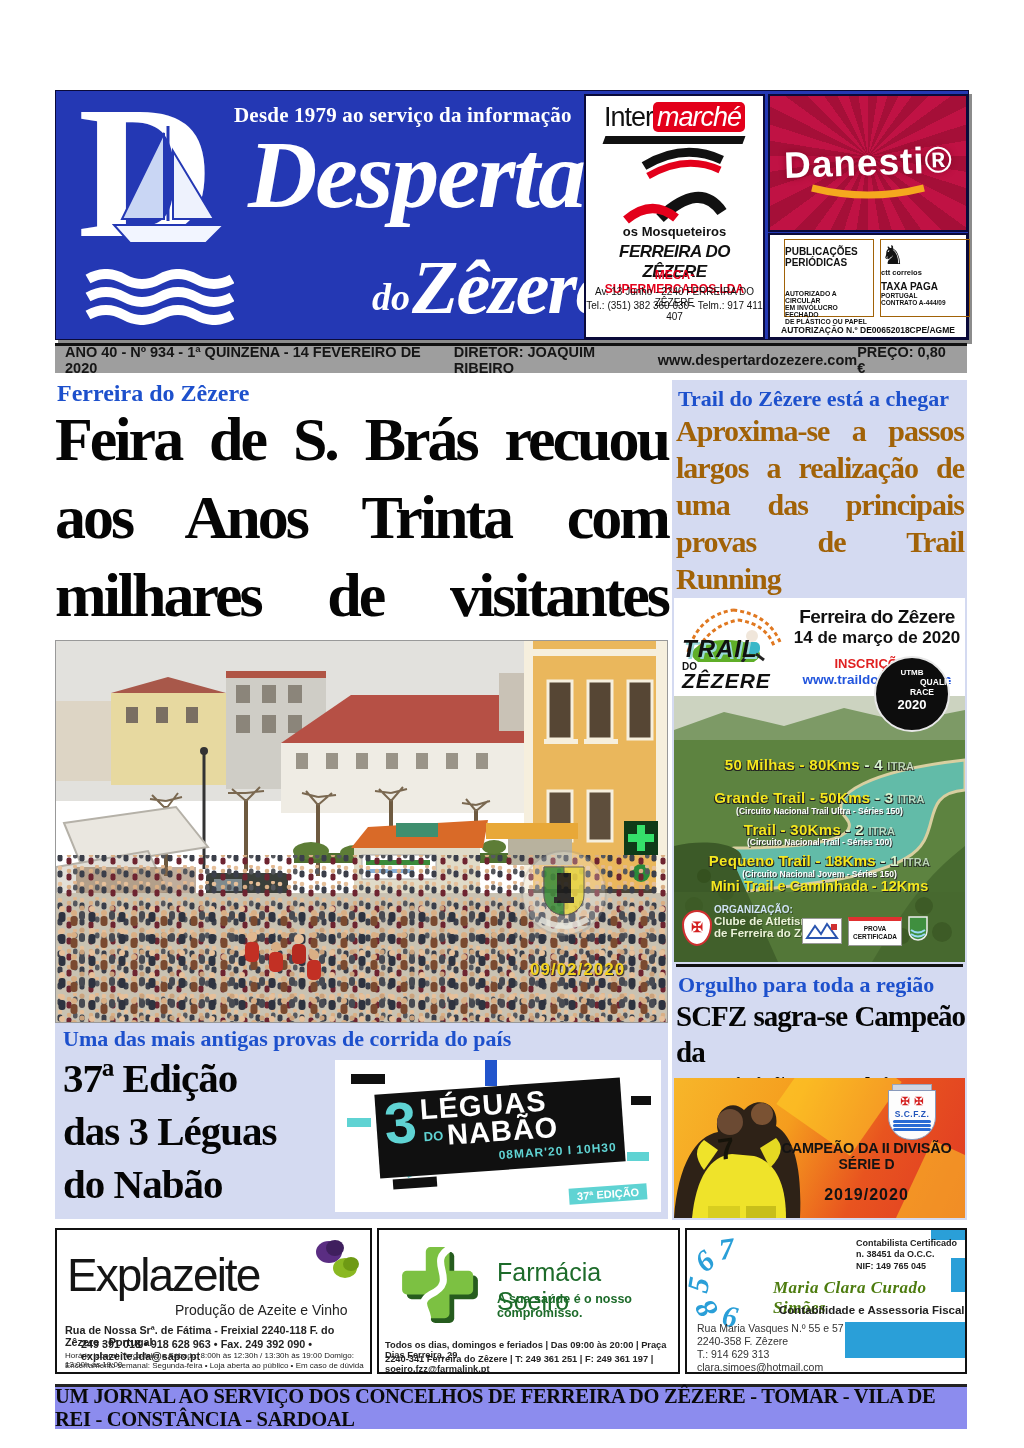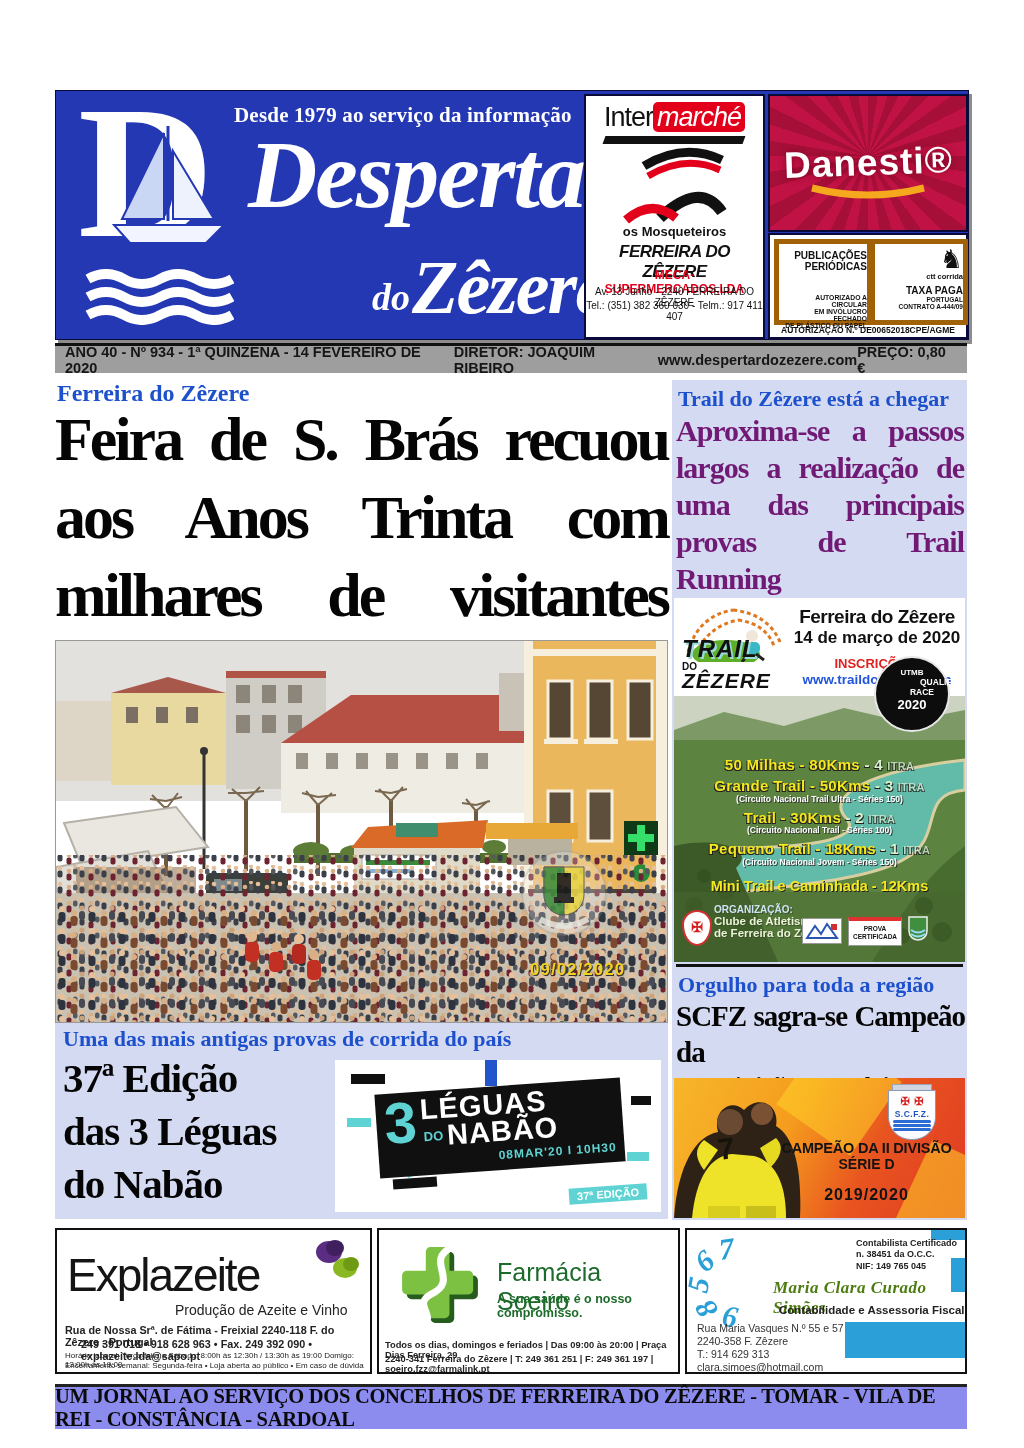--- a/index.html
+++ b/index.html
@@ -28,35 +28,35 @@
   #inter-loc{width:100%;top:146px;font-size:17px;font-weight:bold;font-style:italic;letter-spacing:-.5px;}
   #inter-co{width:100%;top:172px;font-size:12px;font-weight:bold;color:#e3001b;}
   #inter-ad1{width:100%;top:190px;font-size:10px;}
   #inter-ad2{width:100%;top:204px;font-size:10px;}
   #ad-danesti{left:712px;top:3px;width:196px;height:134px;border:2px solid #0a0a3a;
      background:repeating-conic-gradient(from 0deg at 50% 45%,#a50f38 0 9deg,#c01244 9deg 18deg);
      display:flex;align-items:center;justify-content:center;}
   #danesti-text{color:#fff;font-size:37px;font-weight:bold;letter-spacing:1px;
      text-shadow:0 0 6px rgba(120,0,30,.8);transform:rotate(-2deg);}
   #ad-postal{left:712px;top:142px;width:196px;height:102px;background:#fff;border:2px solid #0a0a3a;font-size:8px;}
-  .postal-cell{position:absolute;top:4px;width:88px;height:76px;border:5px solid #a16207;text-align:right;}
+  .postal-cell{position:absolute;top:4px;width:88px;height:76px;border:1px solid #a16207;text-align:left;margin-left:10px;}
   #postal-foot{position:absolute;left:0;bottom:2px;width:100%;text-align:center;font-size:8.5px;font-weight:bold;}
   
   #infobar{left:55px;top:343px;width:912px;height:30px;background:#9e9e9e;border-top:3px solid #111;
      display:flex;align-items:center;justify-content:space-between;padding:0 10px;box-sizing:border-box;
      font-size:14.5px;font-weight:bold;color:#161616;}
   
   .kicker{color:#1d50cc;font-weight:bold;}
   #lead-kicker{left:57px;top:380px;font-size:24px;}
   #lead-headline{left:55px;top:400px;width:613px;font-size:62px;font-weight:bold;
      letter-spacing:-3px;line-height:78px;color:#050505;}
   #trail-panel{left:672px;top:380px;width:295px;height:840px;background:#d4daf1;}
   #trail-kicker{left:678px;top:386px;font-size:22px;}
   #trail-headline{left:676px;top:412px;width:288px;font-size:30px;font-weight:bold;
-     letter-spacing:-1px;line-height:37px;color:#701a75;}
+     letter-spacing:-1px;line-height:37px;color:#a16207;}
   #orgulho-kicker{left:678px;top:972px;font-size:22px;}
   #futsal-headline{left:676px;top:998px;width:289px;font-size:29px;font-weight:bold;
      letter-spacing:-1px;line-height:36px;color:#050505;}
   #rule-right{left:676px;top:964px;width:287px;height:3px;background:#111;}
   
   #lead-photo{left:55px;top:640px;width:613px;height:383px;border:1px solid #999;box-sizing:border-box;}
   #photo-date{left:530px;top:960px;color:#f2d11e;font-size:17px;font-weight:bold;
      text-shadow:1px 1px 0 #333;letter-spacing:1px;}
   
   #leguas-panel{left:55px;top:1023px;width:613px;height:196px;background:#d4daf1;}
@@ -205,21 +205,21 @@
     <div id="ad-postal" class="abs">
       <div class="postal-cell" style="left:4px;">
         <div style="font-size:10px;font-weight:bold;margin-top:6px;">PUBLICAÇÕES</div>
         <div style="font-size:10px;font-weight:bold;">PERIÓDICAS</div>
         <div style="font-size:6.8px;font-weight:bold;margin-top:22px;">AUTORIZADO A CIRCULAR</div>
         <div style="font-size:6.8px;font-weight:bold;">EM INVÓLUCRO FECHADO</div>
         <div style="font-size:6.8px;font-weight:bold;">DE PLÁSTICO OU PAPEL</div>
       </div>
       <div class="postal-cell" style="left:100px;">
         <div style="font-size:26px;line-height:1;margin-top:2px;">♞</div>
-        <div style="font-size:7.5px;font-weight:bold;">ctt corrida</div>
+        <div style="font-size:7.5px;font-weight:bold;">ctt correios</div>
         <div style="font-size:10px;font-weight:bold;margin-top:4px;">TAXA PAGA</div>
         <div style="font-size:6.5px;font-weight:bold;">PORTUGAL</div>
         <div style="font-size:6.5px;font-weight:bold;">CONTRATO A-444/09</div>
       </div>
       <div id="postal-foot">AUTORIZAÇÃO N.º DE00652018CPE/AGME</div>
     </div>
   </div>
 
   <div id="infobar" class="abs">
     <span>ANO 40  -  Nº 934 - 1ª QUINZENA  - 14 FEVEREIRO DE 2020</span>
@@ -413,21 +413,21 @@
 
     <div id="badge-utmb">
       <div style="font-size:8px;margin-top:10px;">UTMB</div>
       <div style="font-size:8.5px;padding-left:44px;">QUALIFYING</div>
       <div style="font-size:8.5px;padding-left:20px;">RACE</div>
       <div style="font-size:13px;">2020</div>
     </div>
 
     <div id="races">
       <div class="race-line"><span>50 Milhas - 80Kms</span> <span class="race-pts">- 4</span> <span class="race-itra">ITRA</span></div>
-      <div class="race-line" style="margin-top:4px;"><span>Grande Trail - 50Kms</span> <span class="race-pts">- 3</span> <span class="race-itra">ITRA</span></div>
+      <div class="race-line" style="margin-top:16px;"><span>Grande Trail - 50Kms</span> <span class="race-pts">- 3</span> <span class="race-itra">ITRA</span></div>
       <div class="race-sub">(Circuito Nacional Trail Ultra - Séries 150)</div>
       <div class="race-line" style="margin-top:5px;"><span>Trail - 30Kms</span> <span class="race-pts">- 2</span> <span class="race-itra">ITRA</span></div>
       <div class="race-sub">(Circuito Nacional Trail - Séries 100)</div>
       <div class="race-line" style="margin-top:5px;"><span>Pequeno Trail - 18Kms</span> <span class="race-pts">- 1</span> <span class="race-itra">ITRA</span></div>
       <div class="race-sub">(Circuito Nacional Jovem - Séries 150)</div>
     </div>
     <div id="mini-line">Mini Trail e Caminhada - 12Kms</div>
 
     <div class="abs" style="left:8px;top:312px;width:26px;height:32px;background:#fff;border:2px solid #d03030;border-radius:50% 50% 50% 50%/40% 40% 60% 60%;text-align:center;">
       <span class="cross" style="font-size:14px;line-height:30px;">✠</span>

